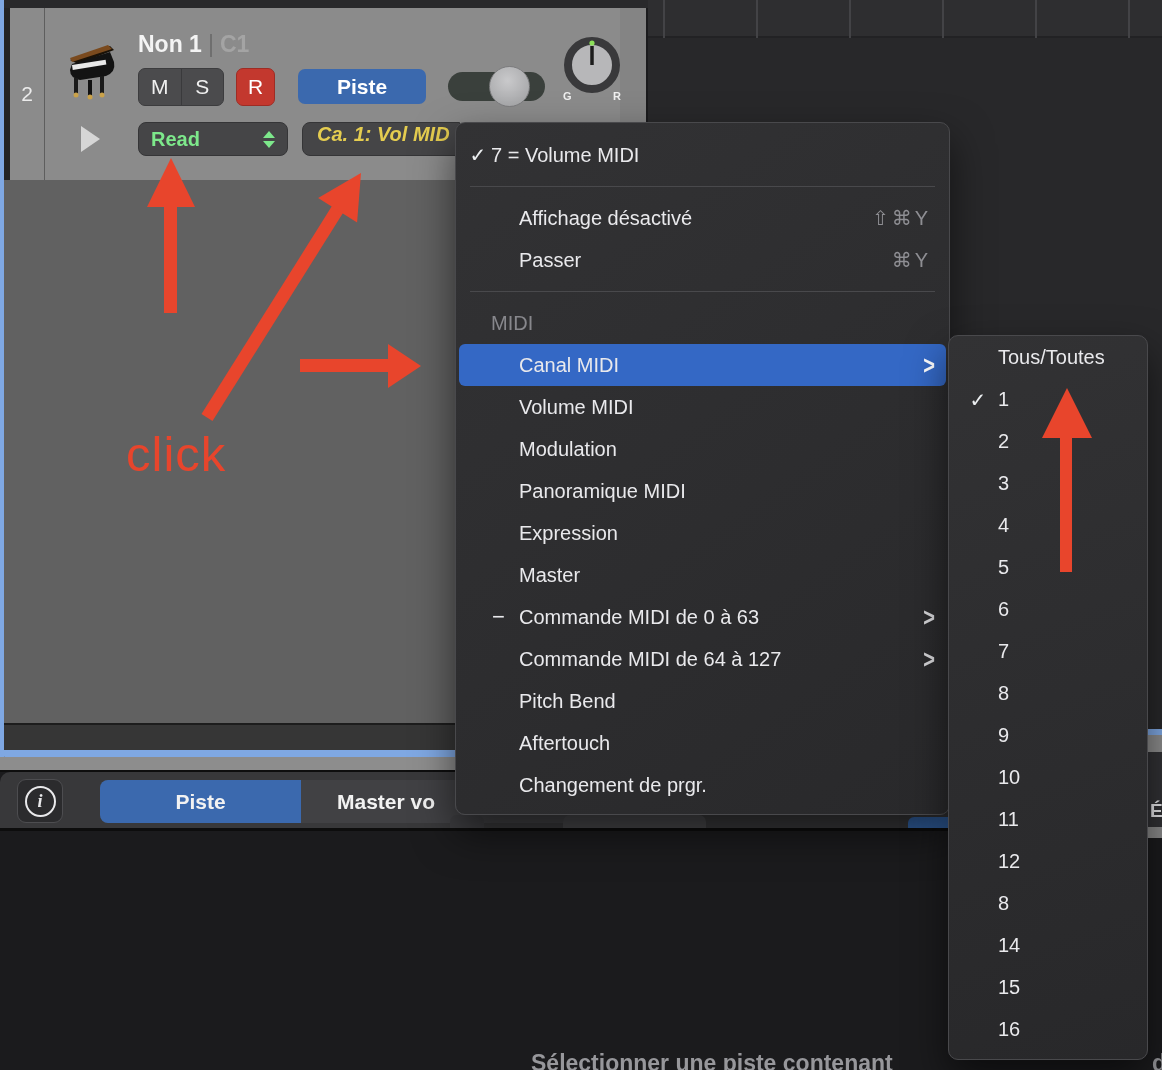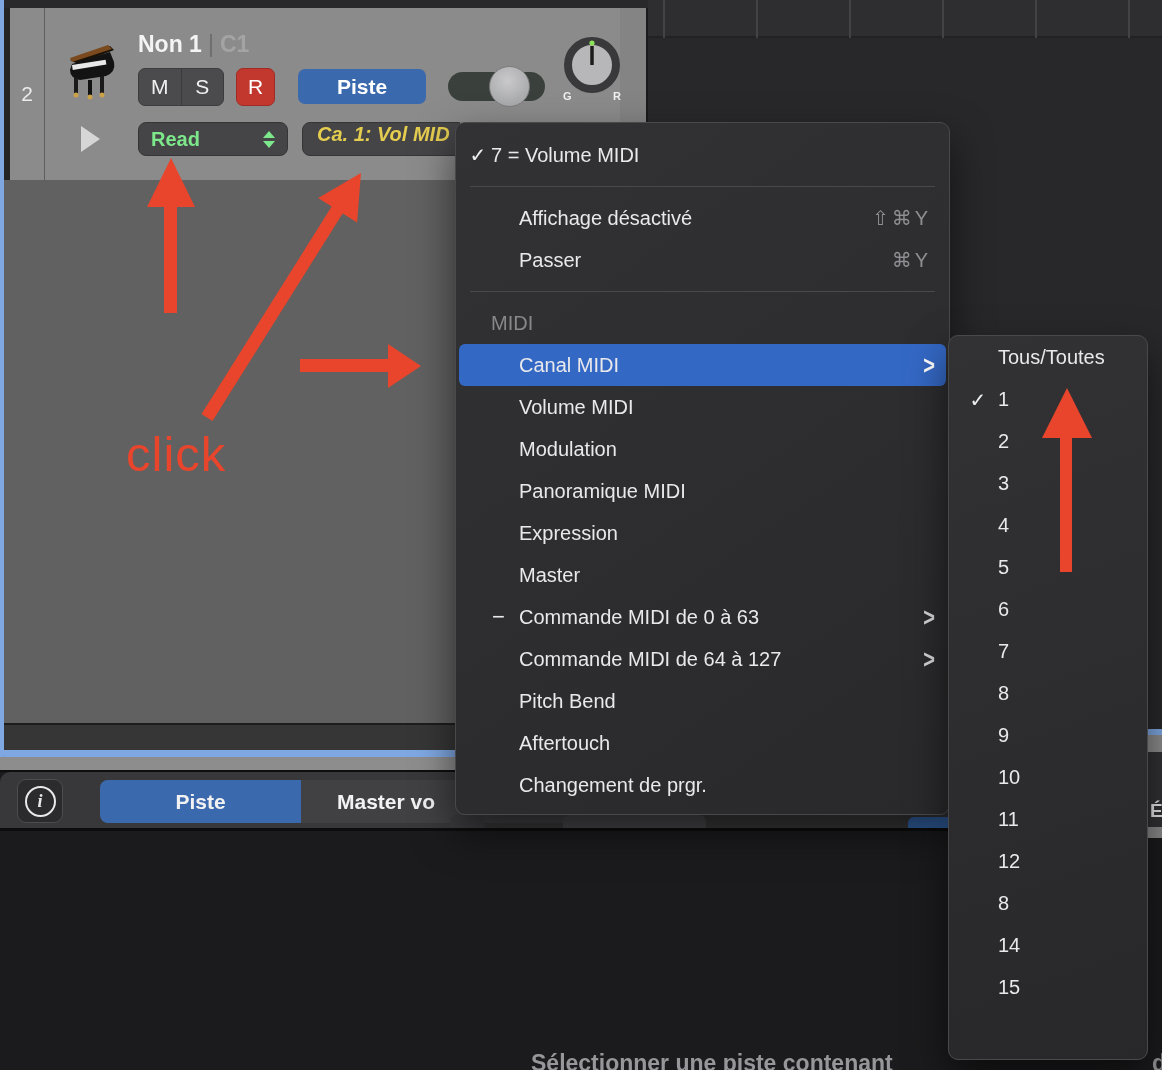--- a/index.html
+++ b/index.html
@@ -314,20 +314,23 @@
       </div>
     <div class="srow">
         <span>8</span>
       </div>
     <div class="srow">
         <span>14</span>
       </div>
     <div class="srow">
         <span>15</span>
       </div>
+    <div class="srow">
+        <span>16</span>
+      </div>
   </div>
 
   <div class="abs anno shaft" style="left:164px;top:205px;width:13px;height:108px;"></div>
   <div class="abs anno head-up" style="left:147px;top:158px;"></div>
 
   <div class="abs anno diag">
     <div class="bar"></div>
     <div class="tip"></div>
   </div>
 

